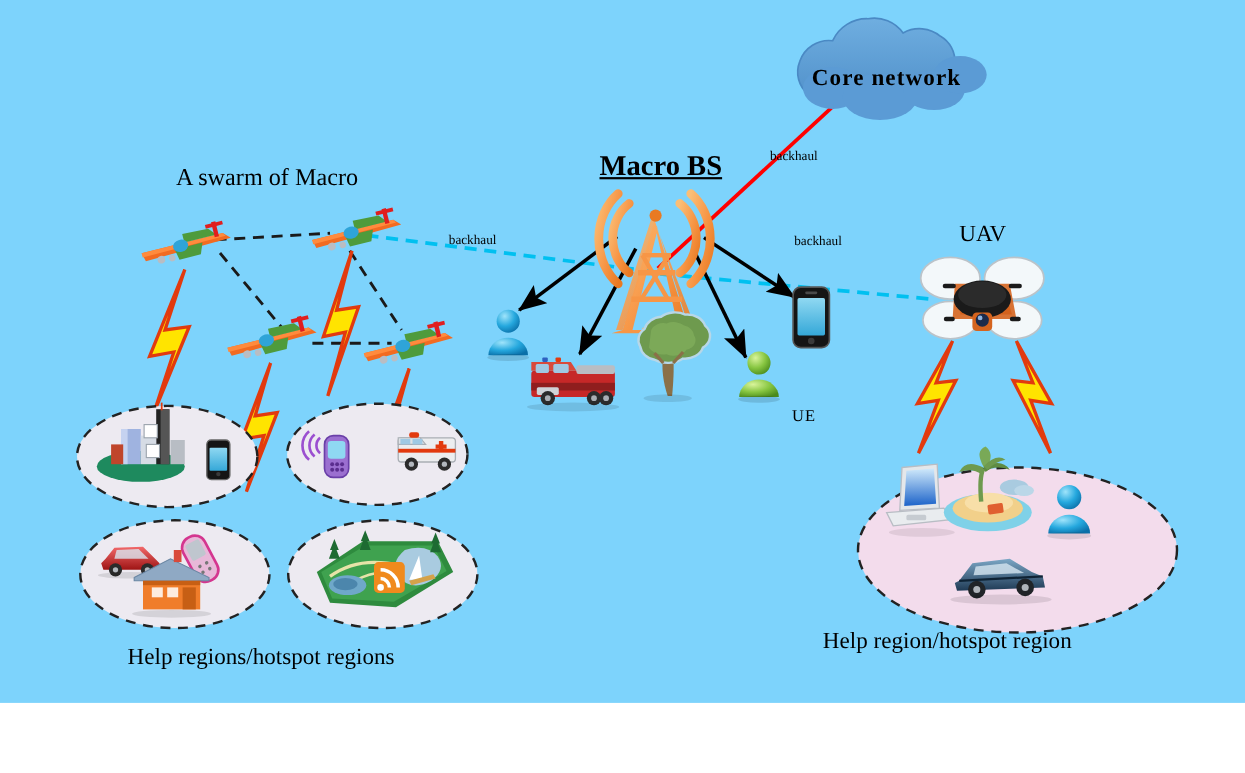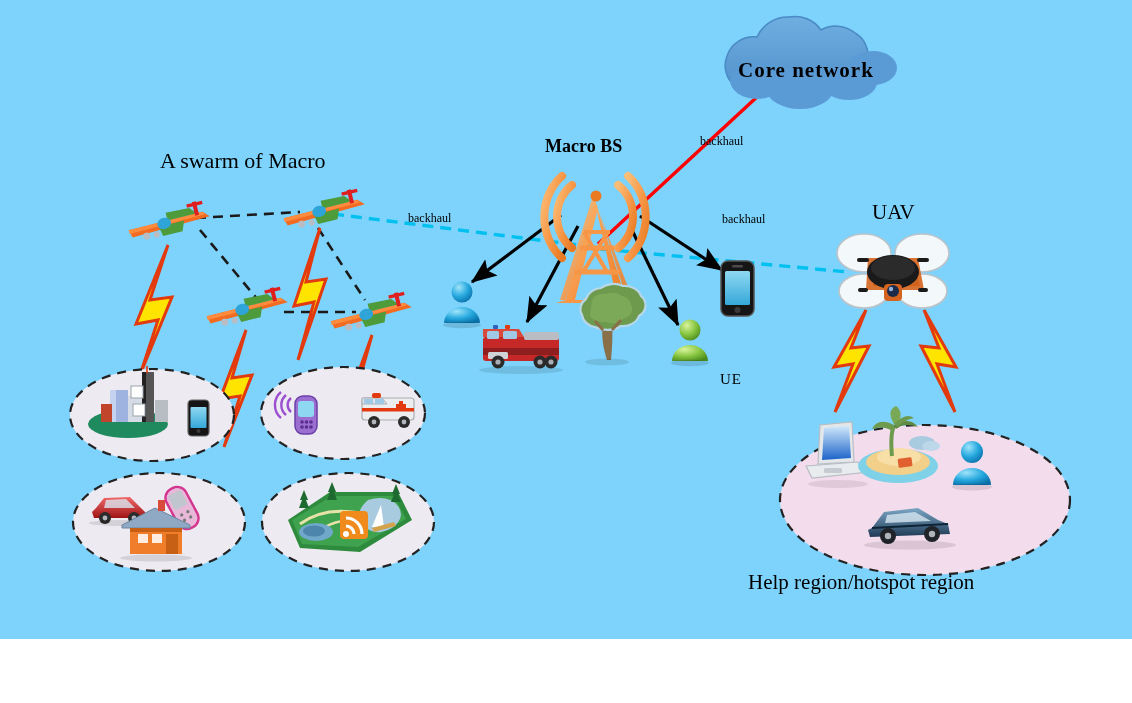--- a/index.html
+++ b/index.html
@@ -1,21 +1,21 @@
 <!DOCTYPE html>
 <html><head>
 <meta charset="utf-8">
 <style>
   html,body{margin:0;padding:0;background:#fff;}
   body{font-family:"Liberation Serif",serif;}
   #canvas{position:relative;width:1132px;height:639px;background:#7dd3fc;overflow:hidden;}
   #svg-layer{position:absolute;left:0;top:0;width:1132px;height:703px;}
   .lbl{position:absolute;color:#000;white-space:nowrap;font-family:"Liberation Serif",serif;}
   .lbl-core{font-weight:bold;font-size:21px;letter-spacing:1px;}
-  .lbl-macro{font-weight:bold;font-size:18px;}
+  .lbl-macro{font-weight:bold;font-size:26px;text-decoration:underline;}
   .lbl-swarm{font-size:22px;}
   .lbl-uav{font-size:21px;text-align:center;}
   .lbl-bh{font-size:12px;}
   .lbl-ue{font-size:15px;letter-spacing:1px;}
   .lbl-help{font-size:21px;}
   .caption{position:absolute;left:46px;top:631px;font-size:24px;color:#111;
            font-family:"Liberation Serif",serif;letter-spacing:.5px;}
   .caption .cr{font-size:14px;color:#555;vertical-align:super;}
 </style>
 </head>
@@ -419,17 +419,18 @@
   <div class="lbl lbl-uav" style="left:872px;top:200px;">UAV</div>
 
   <div class="lbl lbl-bh" style="left:408px;top:211px;">backhaul</div>
 
   <div class="lbl lbl-bh" style="left:700px;top:134px;">backhaul</div>
 
   <div class="lbl lbl-bh" style="left:722px;top:212px;">backhaul</div>
 
   <div class="lbl lbl-ue" style="left:684px;top:371px;margin-left:36px;">UE</div>
 
+  <div class="lbl lbl-help" style="left:116px;top:585px;">Help regions/hotspot regions</div>
 
   <div class="lbl lbl-help" style="left:748px;top:570px;">Help region/hotspot region</div>
 
 
 </div>
 
 </body></html>

